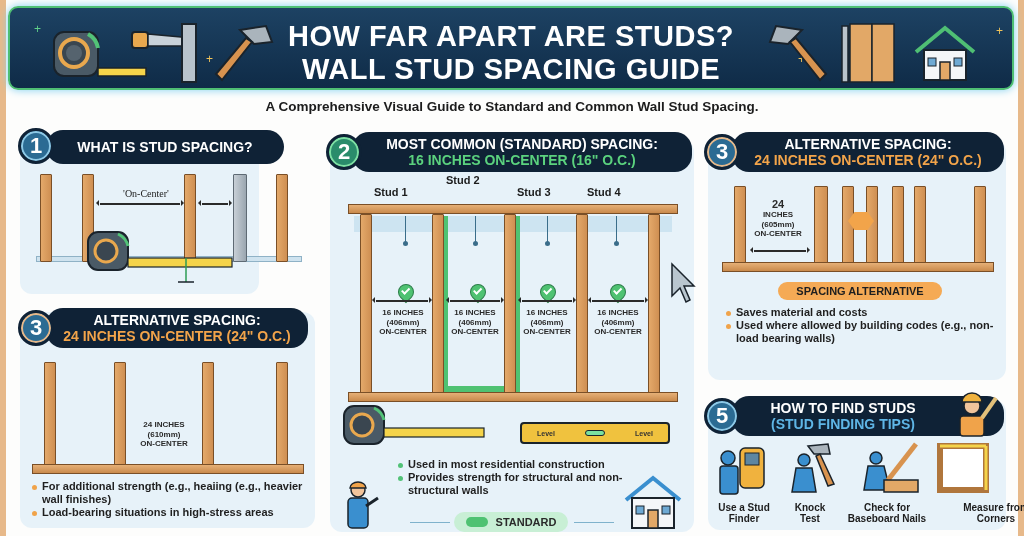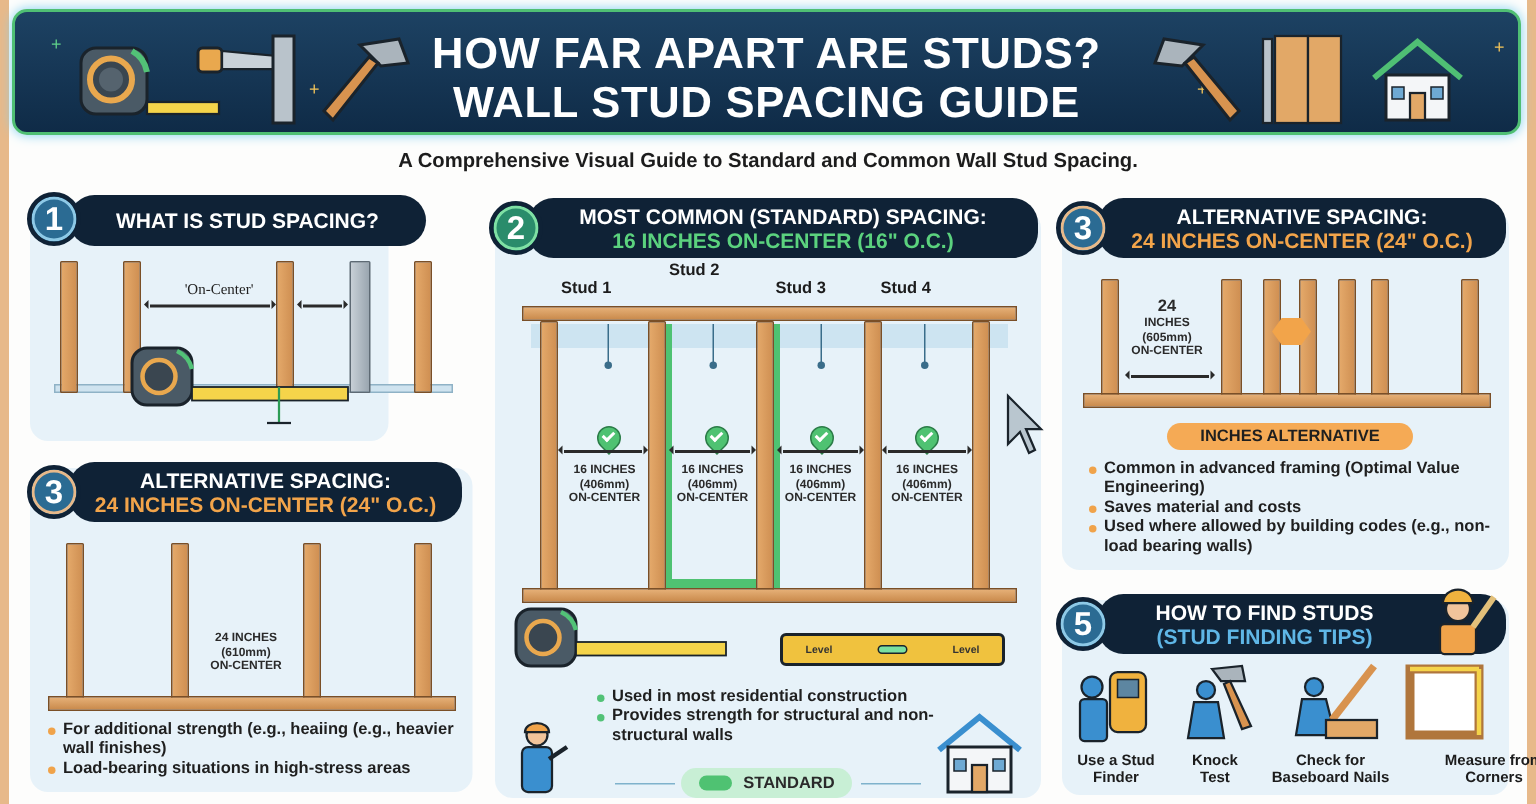--- a/index.html
+++ b/index.html
@@ -258,24 +258,23 @@
     <div style="position:absolute;left:140px;top:72px;width:26px;height:18px;background:#f2a44a;clip-path:polygon(0 50%,25% 0,75% 0,100% 50%,75% 100%,25% 100%);"></div>
     <div class="plate" style="left:14px;top:122px;width:272px;height:10px;"></div>
     <div class="txt small" style="left:40px;top:58px;width:60px;">
       <div style="font-size:11px;line-height:12px;">24</div>
       <div>INCHES</div>
       <div>(605mm)</div>
       <div>ON-CENTER</div>
     </div>
     <div class="arrow-h" style="left:46px;top:110px;width:52px;"></div>
     <div class="pill" style="left:70px;top:142px;width:164px;height:18px;background:#f5aa55;color:#1f1f1f;font-size:11px;">
-      <span>INCHES ALTERNATIVE</span>
+      <span>SPACING ALTERNATIVE</span>
     </div>
     <ul class="bullets" style="left:16px;top:166px;width:270px;">
-      <li>Common in advanced framing (Optimal Value Engineering)</li>
       <li>Saves material and costs</li>
       <li>Used where allowed by building codes (e.g., non-load bearing walls)</li>
     </ul>
   </div>
   <div class="ptitle" style="left:732px;top:132px;width:272px;height:40px;">
     <span>ALTERNATIVE SPACING:</span>
     <span class="l2o">24 INCHES ON-CENTER (24" O.C.)</span>
   </div>
   <div class="badge orange" style="left:704px;top:134px;">3</div>
 

